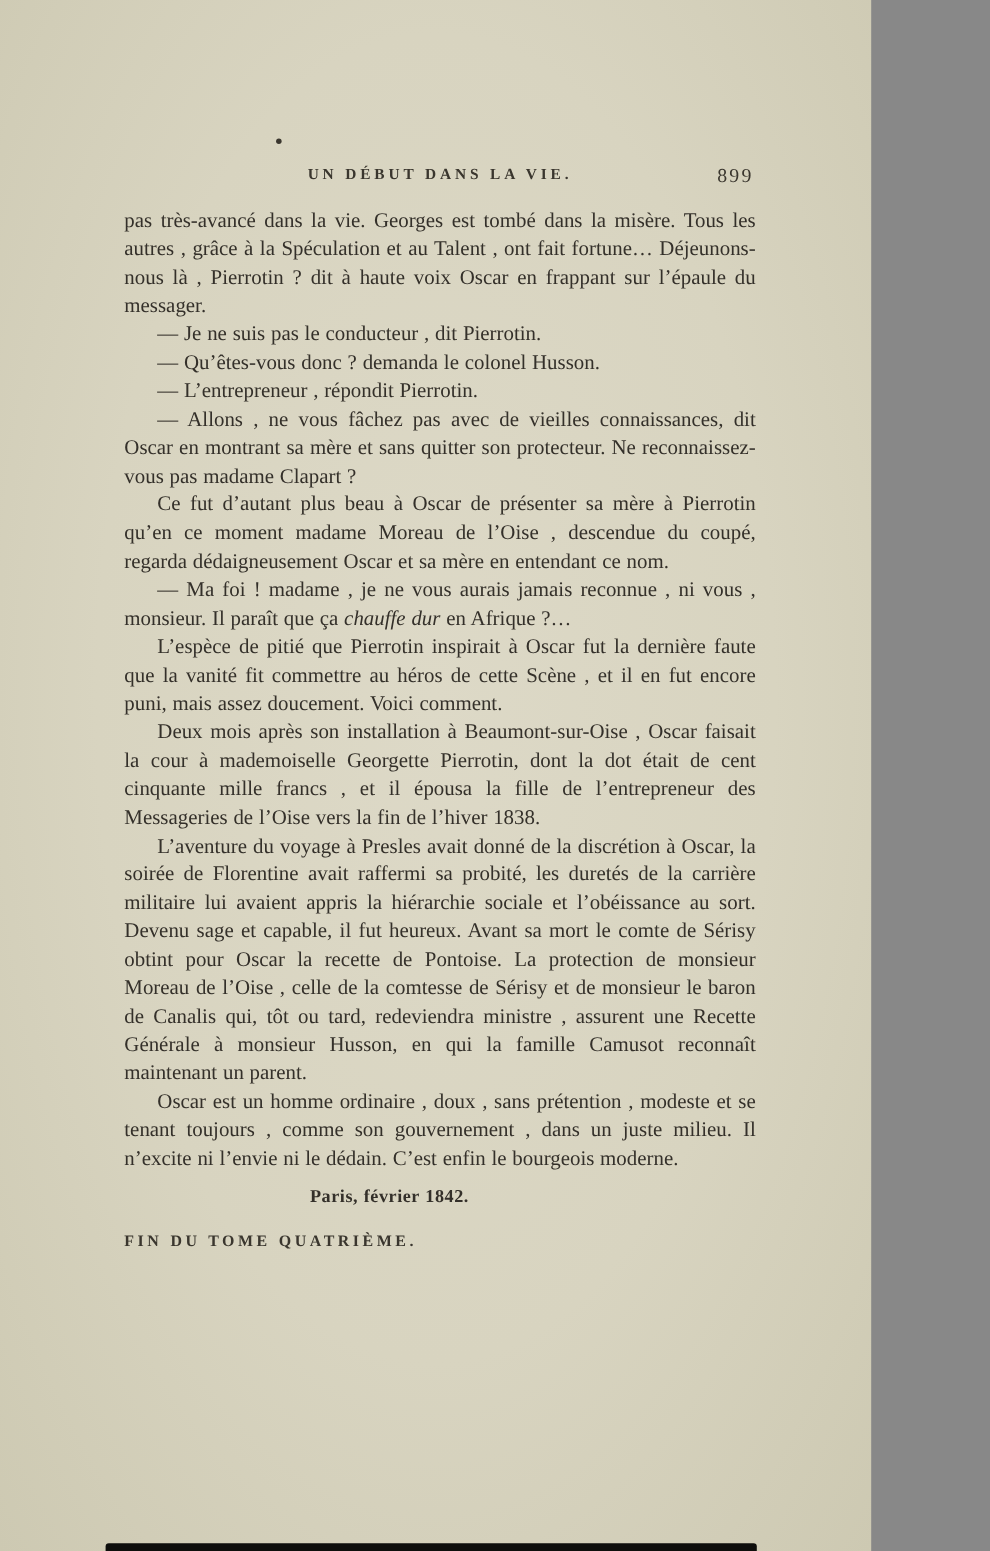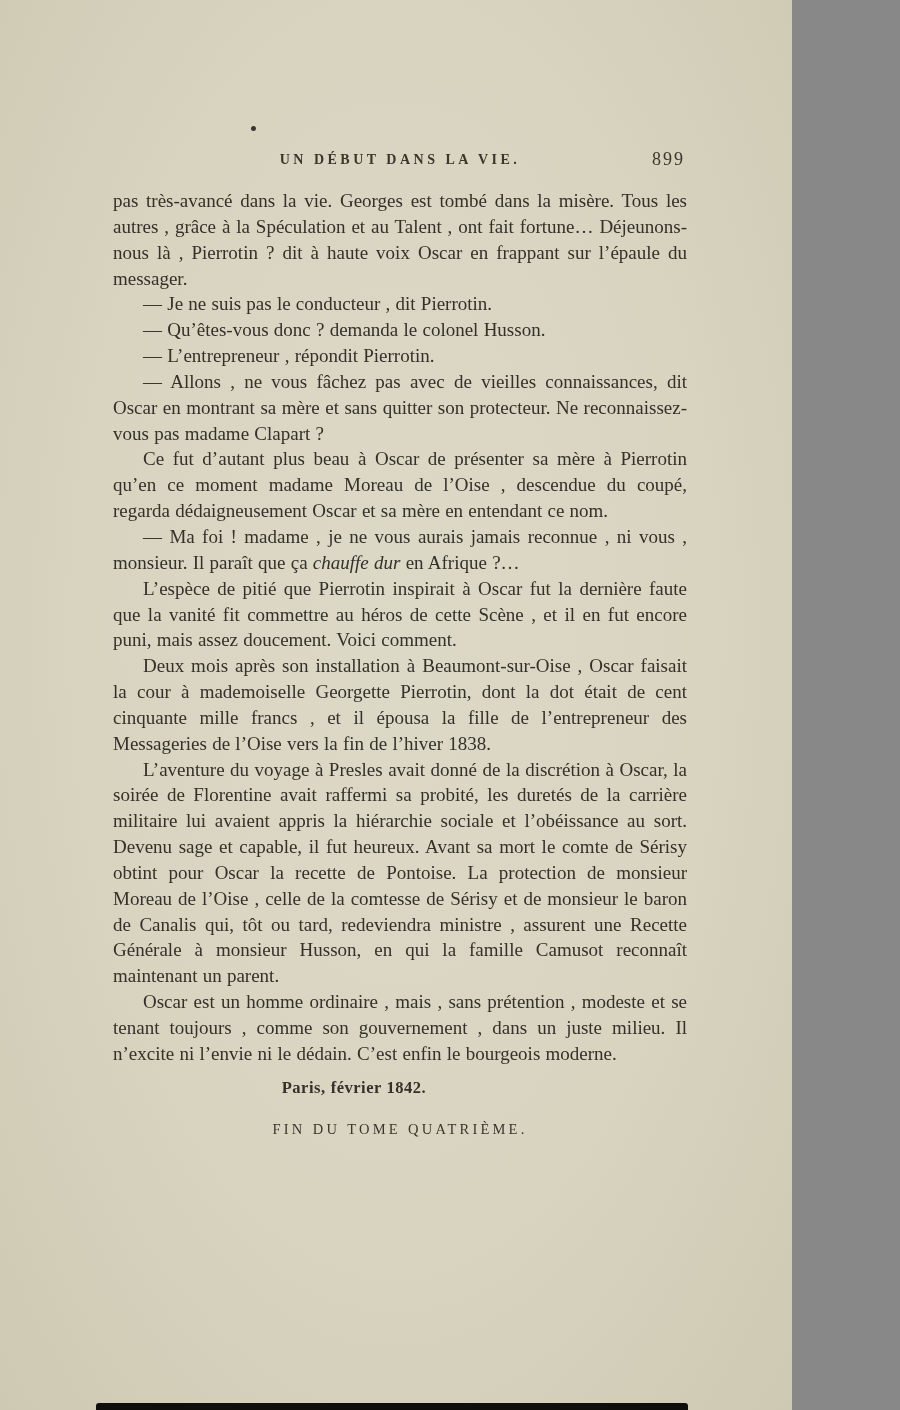--- a/index.html
+++ b/index.html
@@ -56,22 +56,22 @@
   .dateline {
     text-align: center;
     padding-right: 92px;
     font-weight: bold;
     font-size: 16.5px;
     letter-spacing: 0.5px;
     margin-top: 8px;
   }
 
   .fin {
-    text-align: center;
-    font-weight: normal;
+    text-align: left;
+    font-weight: bold;
     font-size: 14.5px;
     letter-spacing: 3.2px;
     margin-top: 16px;
     color: #3a362e;
   }
 
   .speck {
     position: absolute;
     left: 251px;
     top: 126px;
@@ -107,21 +107,21 @@
     <p class="para noindent">pas très-avancé dans la vie. Georges est tombé dans la misère. Tous les autres , grâce à la Spéculation et au Talent , ont fait fortune… Déjeunons-nous là , Pierrotin ? dit à haute voix Oscar en frappant sur l’épaule du messager.</p>
     <p class="para">— Je ne suis pas le conducteur , dit Pierrotin.</p>
     <p class="para">— Qu’êtes-vous donc ? demanda le colonel Husson.</p>
     <p class="para">— L’entrepreneur , répondit Pierrotin.</p>
     <p class="para">— Allons , ne vous fâchez pas avec de vieilles connaissances, dit Oscar en montrant sa mère et sans quitter son protecteur. Ne reconnaissez-vous pas madame Clapart ?</p>
     <p class="para">Ce fut d’autant plus beau à Oscar de présenter sa mère à Pierrotin qu’en ce moment madame Moreau de l’Oise , descendue du coupé, regarda dédaigneusement Oscar et sa mère en entendant ce nom.</p>
     <p class="para"><span>— Ma foi ! madame , je ne vous aurais jamais reconnue , ni vous , monsieur. Il paraît que ça </span><em>chauffe dur</em><span> en Afrique ?…</span></p>
     <p class="para">L’espèce de pitié que Pierrotin inspirait à Oscar fut la dernière faute que la vanité fit commettre au héros de cette Scène , et il en fut encore puni, mais assez doucement. Voici comment.</p>
     <p class="para">Deux mois après son installation à Beaumont-sur-Oise , Oscar faisait la cour à mademoiselle Georgette Pierrotin, dont la dot était de cent cinquante mille francs , et il épousa la fille de l’entrepreneur des Messageries de l’Oise vers la fin de l’hiver 1838.</p>
     <p class="para">L’aventure du voyage à Presles avait donné de la discrétion à Oscar, la soirée de Florentine avait raffermi sa probité, les duretés de la carrière militaire lui avaient appris la hiérarchie sociale et l’obéissance au sort. Devenu sage et capable, il fut heureux. Avant sa mort le comte de Sérisy obtint pour Oscar la recette de Pontoise. La protection de monsieur Moreau de l’Oise , celle de la comtesse de Sérisy et de monsieur le baron de Canalis qui, tôt ou tard, redeviendra ministre , assurent une Recette Générale à monsieur Husson, en qui la famille Camusot reconnaît maintenant un parent.</p>
-    <p class="para">Oscar est un homme ordinaire , mais , sans prétention , modeste et se tenant toujours , comme son gouvernement , dans un juste milieu. Il n’excite ni l’envie ni le dédain. C’est enfin le bourgeois moderne.</p>
+    <p class="para">Oscar est un homme ordinaire , doux , sans prétention , modeste et se tenant toujours , comme son gouvernement , dans un juste milieu. Il n’excite ni l’envie ni le dédain. C’est enfin le bourgeois moderne.</p>
 
     <p class="dateline">Paris, février 1842.</p>
     <p class="fin">FIN DU TOME QUATRIÈME.</p>
   </main>
 
   <div class="bottom-edge"></div>
 
 </div>
 
 </body></html>

